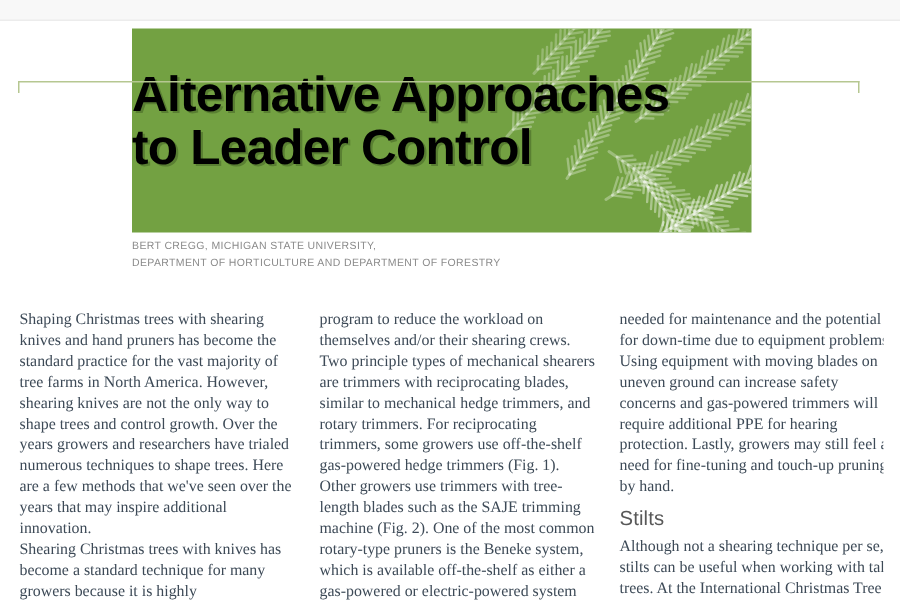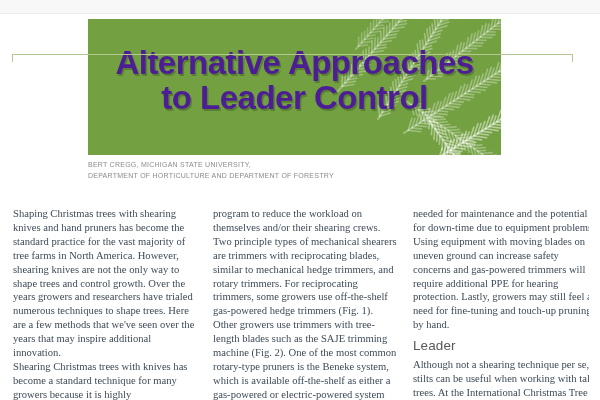--- a/index.html
+++ b/index.html
@@ -20,21 +20,21 @@
   }
   .rule-line::before{left:0;}
   .rule-line::after{right:0;}
   .banner{
     position:absolute;left:88px;top:19px;width:413px;height:136px;
     background:#73a142;z-index:2;overflow:hidden;
   }
   .banner svg{position:absolute;left:0;top:0;z-index:1;}
   .title{
     position:relative;z-index:2;margin:26px 0 0 0;
-    text-align:center;color:#4c1d95;font-weight:700;
+    text-align:left;color:#000000;font-weight:700;
     font-size:33px;line-height:35px;letter-spacing:-0.5px;
     text-shadow:1.5px 1.5px 0 rgba(40,62,20,0.35);
   }
   .byline{
     position:absolute;left:88px;top:159px;z-index:2;
     font-size:7px;line-height:11px;letter-spacing:0.25px;
     color:#8b8b8b;font-family:"Liberation Sans",sans-serif;
   }
   .columns{
     position:absolute;left:13px;top:191px;width:576px;height:209px;
@@ -405,16 +405,16 @@
 <div class="columns">
     <div class="col">
       <p>Shaping Christmas trees with shearing knives and hand pruners has become the standard practice for the vast majority of tree farms in North America. However, shearing knives are not the only way to shape trees and control growth. Over the years growers and researchers have trialed numerous techniques to shape trees. Here are a few methods that we've seen over the years that may inspire additional innovation.</p>
       <p>Shearing Christmas trees with knives has become a standard technique for many growers because it is highly</p>
     </div>
     <div class="col">
       <p>program to reduce the workload on themselves and/or their shearing crews. Two principle types of mechanical shearers are trimmers with reciprocating blades, similar to mechanical hedge trimmers, and rotary trimmers. For reciprocating trimmers, some growers use off-the-shelf gas-powered hedge trimmers (Fig. 1). Other growers use trimmers with tree-length blades such as the SAJE trimming machine (Fig. 2). One of the most common rotary-type pruners is the Beneke system, which is available off-the-shelf as either a gas-powered or electric-powered system (Fig.3).</p>
     </div>
     <div class="col">
       <p>needed for maintenance and the potential for down-time due to equipment problems. Using equipment with moving blades on uneven ground can increase safety concerns and gas-powered trimmers will require additional PPE for hearing protection. Lastly, growers may still feel a need for fine-tuning and touch-up pruning by hand.</p>
-      <h2>Leader</h2>
+      <h2>Stilts</h2>
       <p>Although not a shearing technique per se, stilts can be useful when working with tall trees. At the International Christmas Tree Research and Extension</p>
     </div>
   </div>
 
 </body></html>

